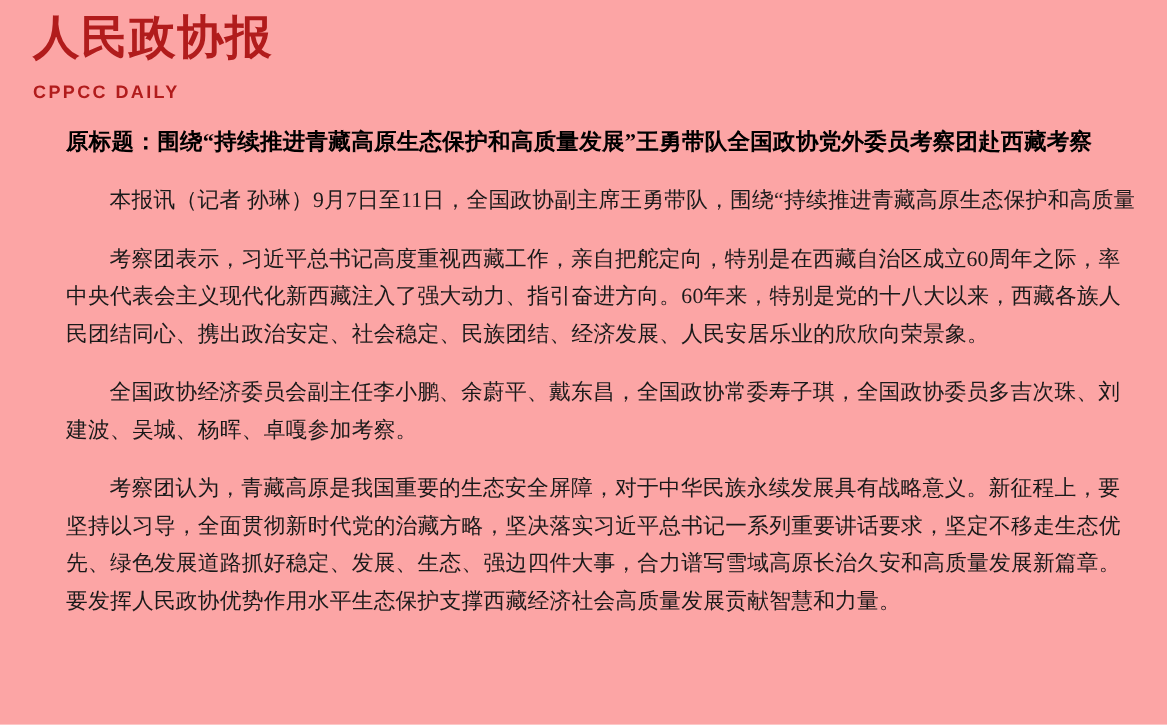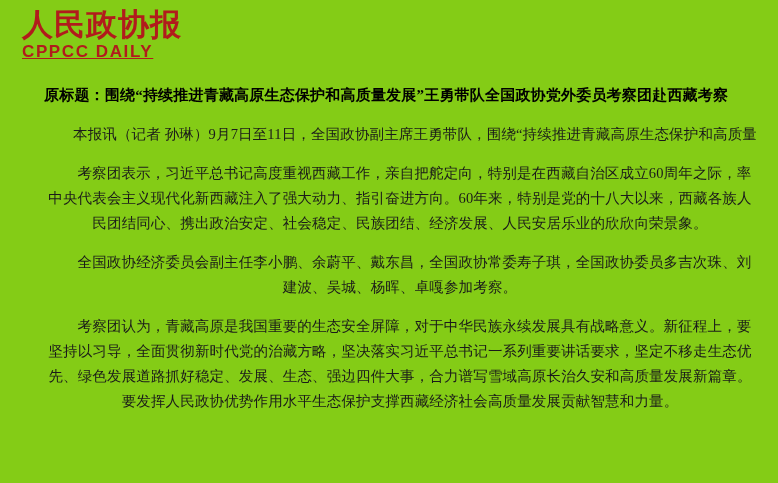--- a/index.html
+++ b/index.html
@@ -11,49 +11,48 @@
     width: 778px;
     height: 483px;
     overflow: hidden;
     font-family: "Liberation Serif", "DejaVu Serif", serif;
     color: #111111;
   }
   .page {
     position: relative;
     width: 778px;
     height: 483px;
-    background: #84cc16;
+    background: #fca5a5;
     box-sizing: border-box;
   }
 
   
   .masthead {
     position: absolute;
     left: 22px;
     top: 8px;
     width: 300px;
   }
   .masthead-title {
     font-family: "Liberation Serif", "DejaVu Serif", serif;
     font-weight: bold;
     font-size: 31px;
     line-height: 34px;
     letter-spacing: 1px;
     color: #b11c1c;
     white-space: nowrap;
   }
   .masthead-sub {
-    margin-top: 0;
+    margin-top: 12px;
     font-family: "Liberation Sans", sans-serif;
-    font-size: 17px;
+    font-size: 12px;
     letter-spacing: 1.6px;
     color: #b11c1c;
     font-weight: bold;
     white-space: nowrap;
-    text-decoration: underline;
   }
 
   
   .article {
     position: absolute;
     left: 44px;
     top: 84px;
     width: 712px;
   }
   .headline {
@@ -74,21 +73,20 @@
     color: #1a1a1a;
     text-indent: 2em;
     margin: 0 0 14px 0;
     letter-spacing: 0.15px;
     white-space: nowrap;
     overflow: hidden;
   }
   .para.wrap {
     white-space: normal;
     overflow: hidden;
-    text-align: center;
   }
   
   .clip {
     width: 712px;
   }
 </style>
 </head>
 <body>
 
 <div class="page">

